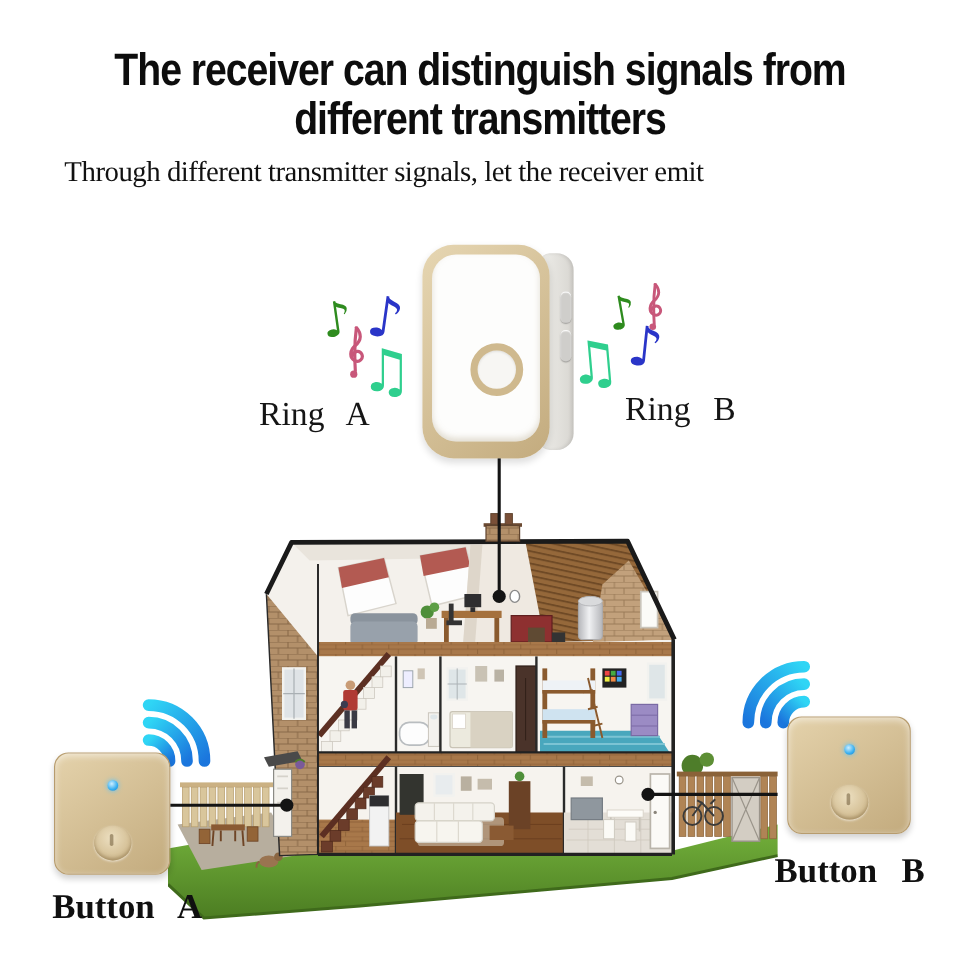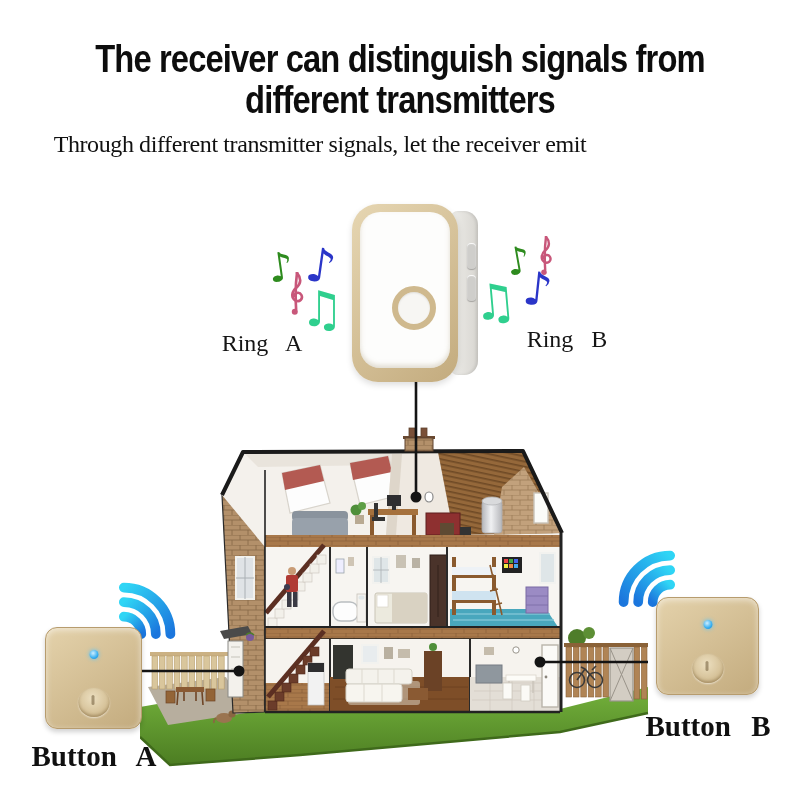--- a/index.html
+++ b/index.html
@@ -37,25 +37,25 @@
   .led{position:absolute;left:50%;top:22px;transform:translateX(-50%);width:9px;height:9px;border-radius:50%;
        background:radial-gradient(circle at 40% 35%, #cdeeff, var(--led_blue,#35aef0) 60%, #1b7fd0);
        box-shadow:0 0 4px #59c6ff;}
   .press{position:absolute;left:50%;bottom:11px;transform:translateX(-50%);width:31px;height:29px;border-radius:50%;
        background:radial-gradient(circle at 45% 35%, #ecdfc0, #c7ae7e);
        box-shadow:inset 0 -2px 3px rgba(120,95,55,.45), 0 1px 2px rgba(255,255,255,.6);}
   .press:after{content:"";position:absolute;left:13px;top:7px;width:3px;height:10px;border-radius:2px;
        background:rgba(110,90,55,.55);}
   
   .ring-label{position:absolute;width:160px;text-align:center;font-family:"Liberation Serif",serif;
-       font-size:24px;color:#151515;word-spacing:12px;}
+       font-size:28px;color:#151515;word-spacing:12px;}
   #ringA{left:182px;top:330px;} #ringB{left:487px;top:326px;text-align:center;}
   .button-label{position:absolute;width:160px;text-align:center;font-family:"Liberation Serif",serif;
        font-weight:bold;font-size:29px;color:#101010;word-spacing:13px;}
-  #lblA{left:14px;top:740px;} #lblB{left:628px;top:710px;}
+  #lblA{left:26px;top:740px;} #lblB{left:628px;top:710px;}
   
   .note{position:absolute;font-family:"DejaVu Sans",sans-serif;line-height:1;}
   .clef{position:absolute;color:var(--note_pink,#c8577a);}
   
   .abs{position:absolute;}
   svg{display:block;}
 </style>
 </head>
 <body>
 

